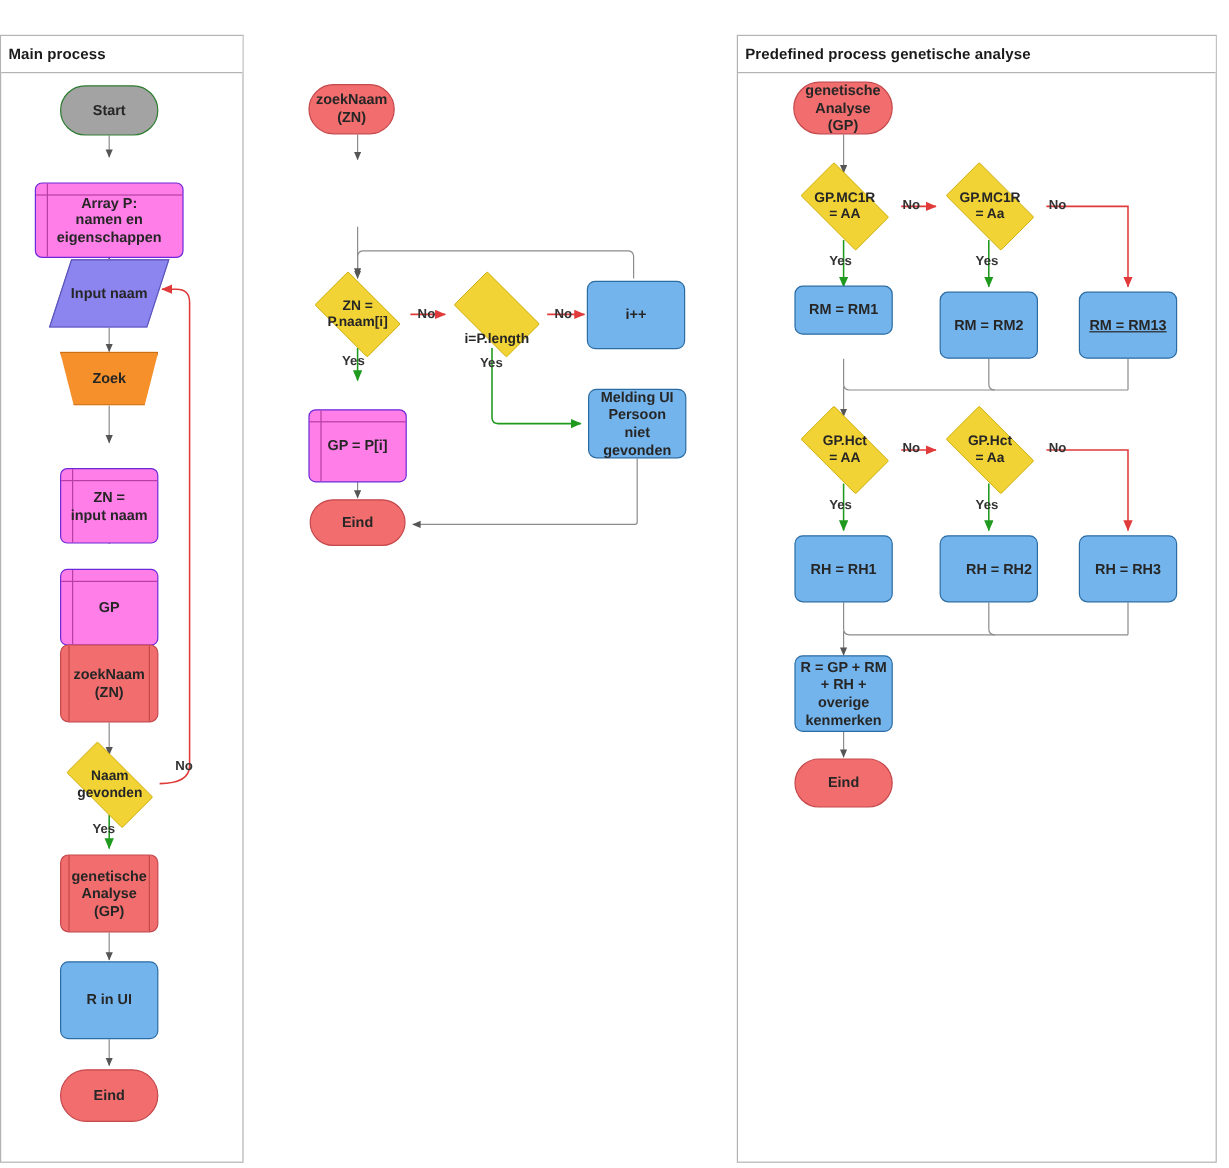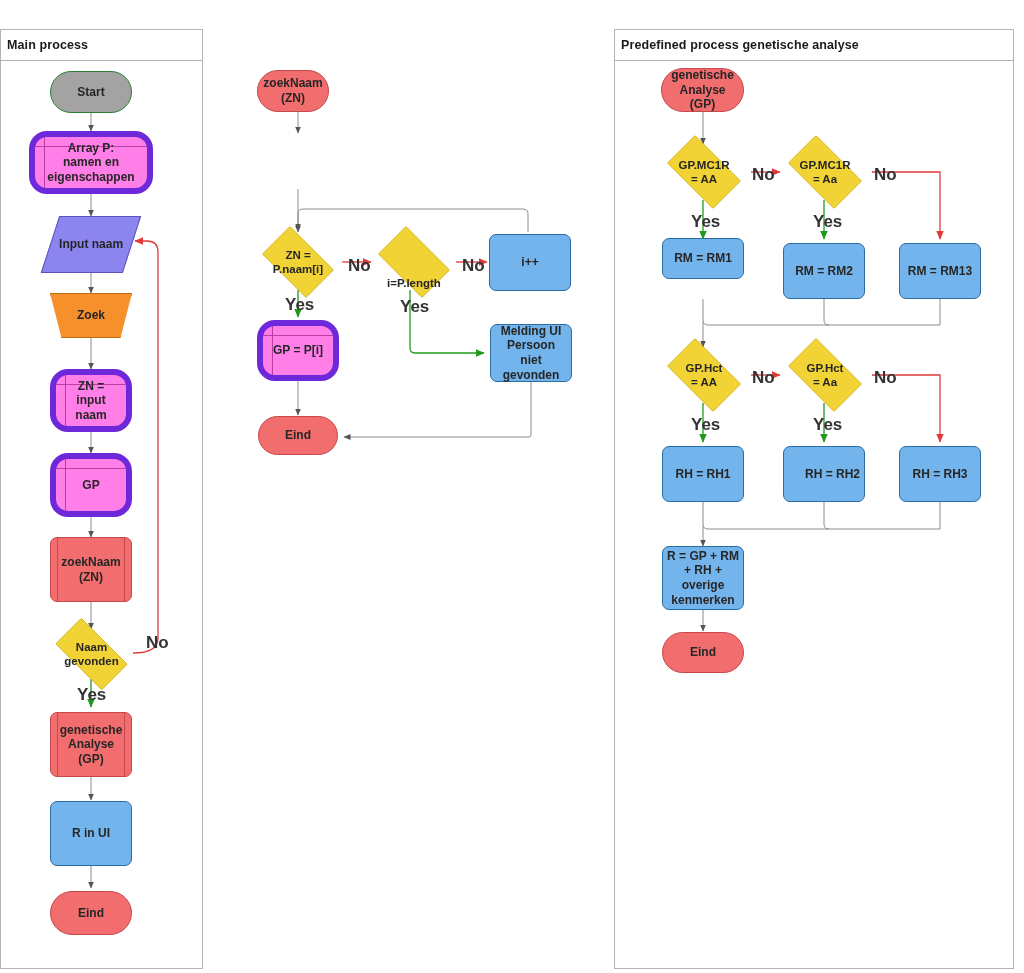--- a/index.html
+++ b/index.html
@@ -70,23 +70,24 @@
     position: absolute;
     top: 0; bottom: 0;
     width: 0;
     border-left: 1px solid #c4484c;
     z-index: 2;
   }
   .predef::before { left: 6px; }
   .predef::after  { right: 6px; }
 
   .datastore {
-    border: 6px solid #6d28d9;
-    border-radius: 18px;
+    border: 1px solid #6d28d9;
+    border-radius: 6px;
     background: #ff7ee8;
+    margin-top: 21px;
   }
   .datastore .bar-top {
     position: absolute; left: 0; right: 0; top: 9px; height: 0;
     border-top: 1px solid #b53fa2; z-index: 2;
   }
   .datastore .bar-left {
     position: absolute; top: 0; bottom: 0; left: 9px; width: 0;
     border-left: 1px solid #b53fa2; z-index: 2;
   }
 
@@ -116,21 +117,21 @@
     border-radius: 2px;
   }
   .decision .lbl { font-size: 11.5px; }
 
   
   .conn { position: absolute; z-index: 1; }
   .conn svg { display: block; overflow: visible; }
 
   .edge-label {
     position: absolute;
-    font-size: 17px;
+    font-size: 11px;
     font-weight: bold;
     color: #333333;
     z-index: 6;
     white-space: nowrap;
   }
   .b { font-weight: bold; }
 </style>
 </head>
 <body>
 
@@ -359,21 +360,21 @@
   <div class="edge-label" style="left:874px; top:165px;">No</div>
   <div class="edge-label" style="left:691px; top:212px;">Yes</div>
   <div class="edge-label" style="left:813px; top:212px;">Yes</div>
 
   <div class="node process" style="left:662px; top:238px; width:82px; height:41px;">
     <span class="lbl">RM = RM1</span>
   </div>
   <div class="node process" style="left:783px; top:243px; width:82px; height:56px;">
     <span class="lbl">RM = RM2</span>
   </div>
-  <div class="node process" style="left:899px; top:243px; width:82px; height:56px;">
+  <div class="node process" style="left:899px; top:243px; width:82px; height:56px;text-decoration:underline;">
     <span class="lbl">RM = RM13</span>
   </div>
 
   <div class="node decision" style="left:658px; top:347px; width:92px; height:56px;">
     <span class="dia"></span>
     <span class="lbl"><span>GP.</span><span class="b">Hct</span><span>
 = AA</span></span>
   </div>
 
   <div class="node decision" style="left:779px; top:347px; width:92px; height:56px;">

